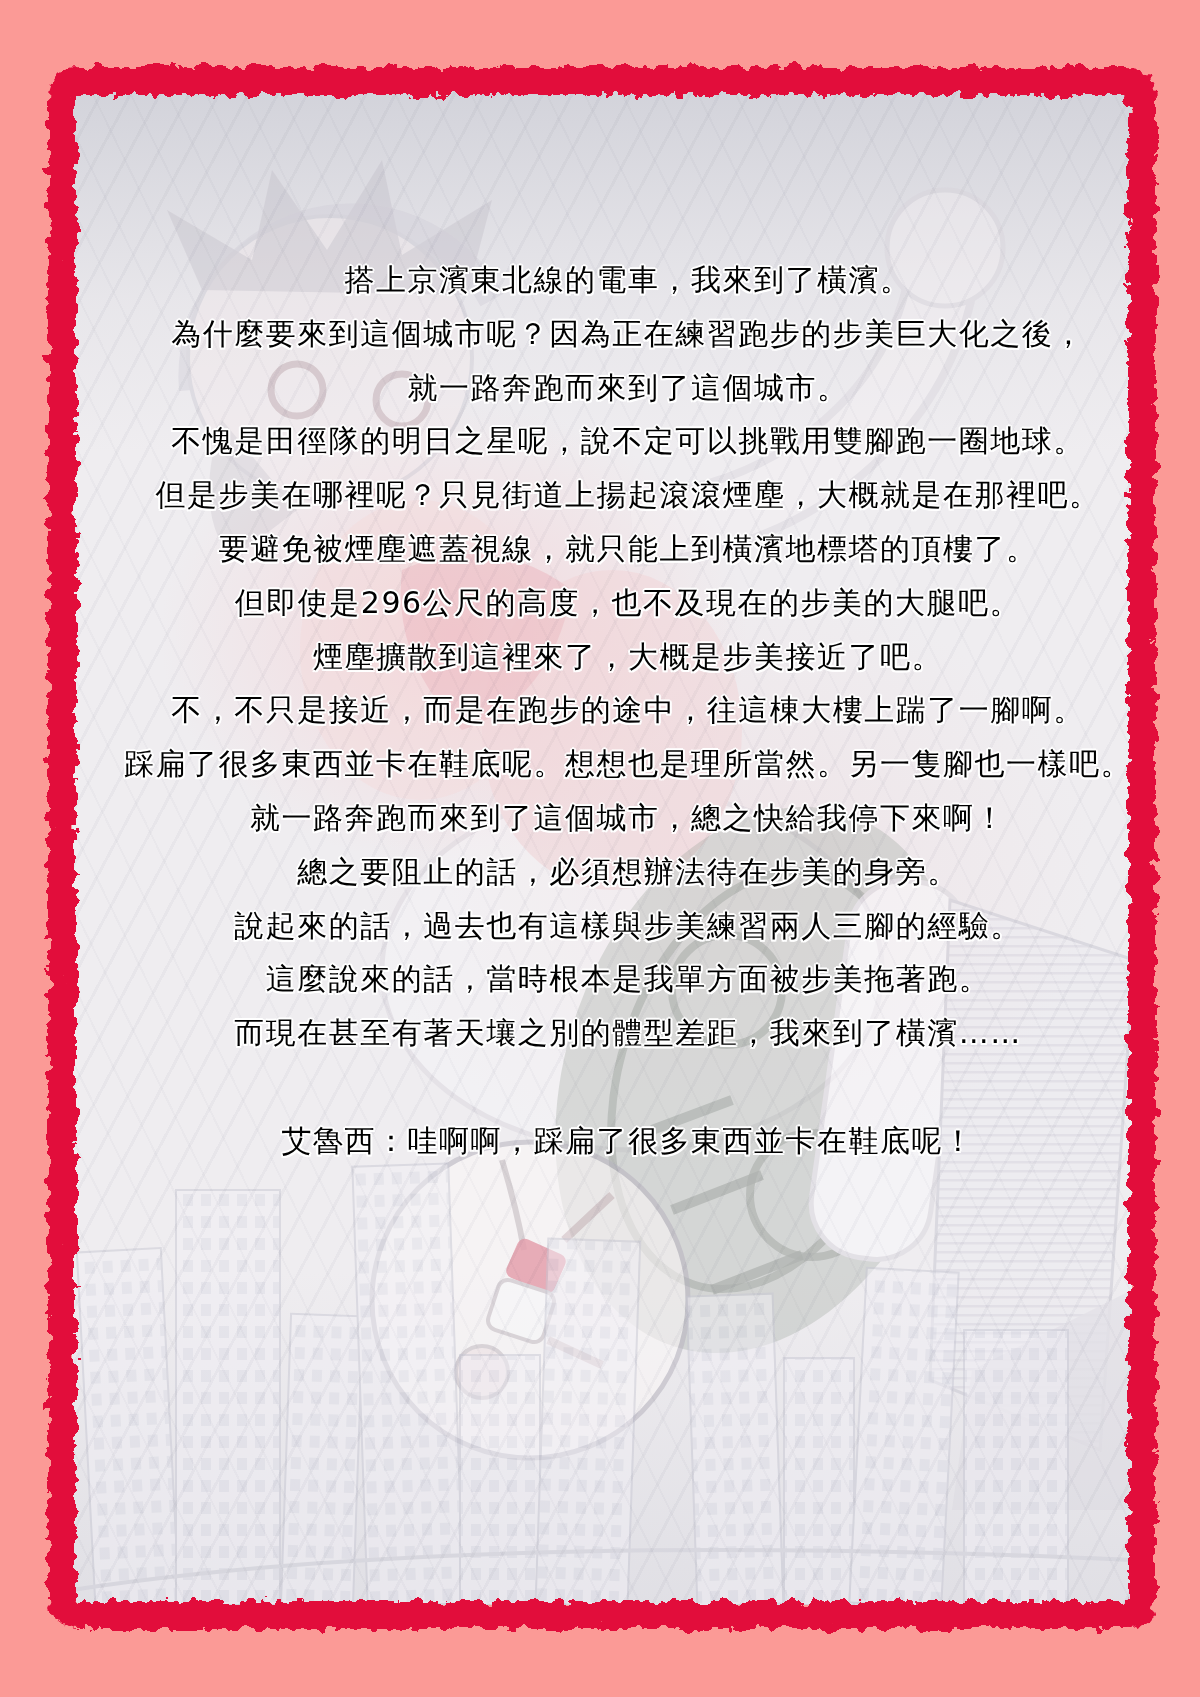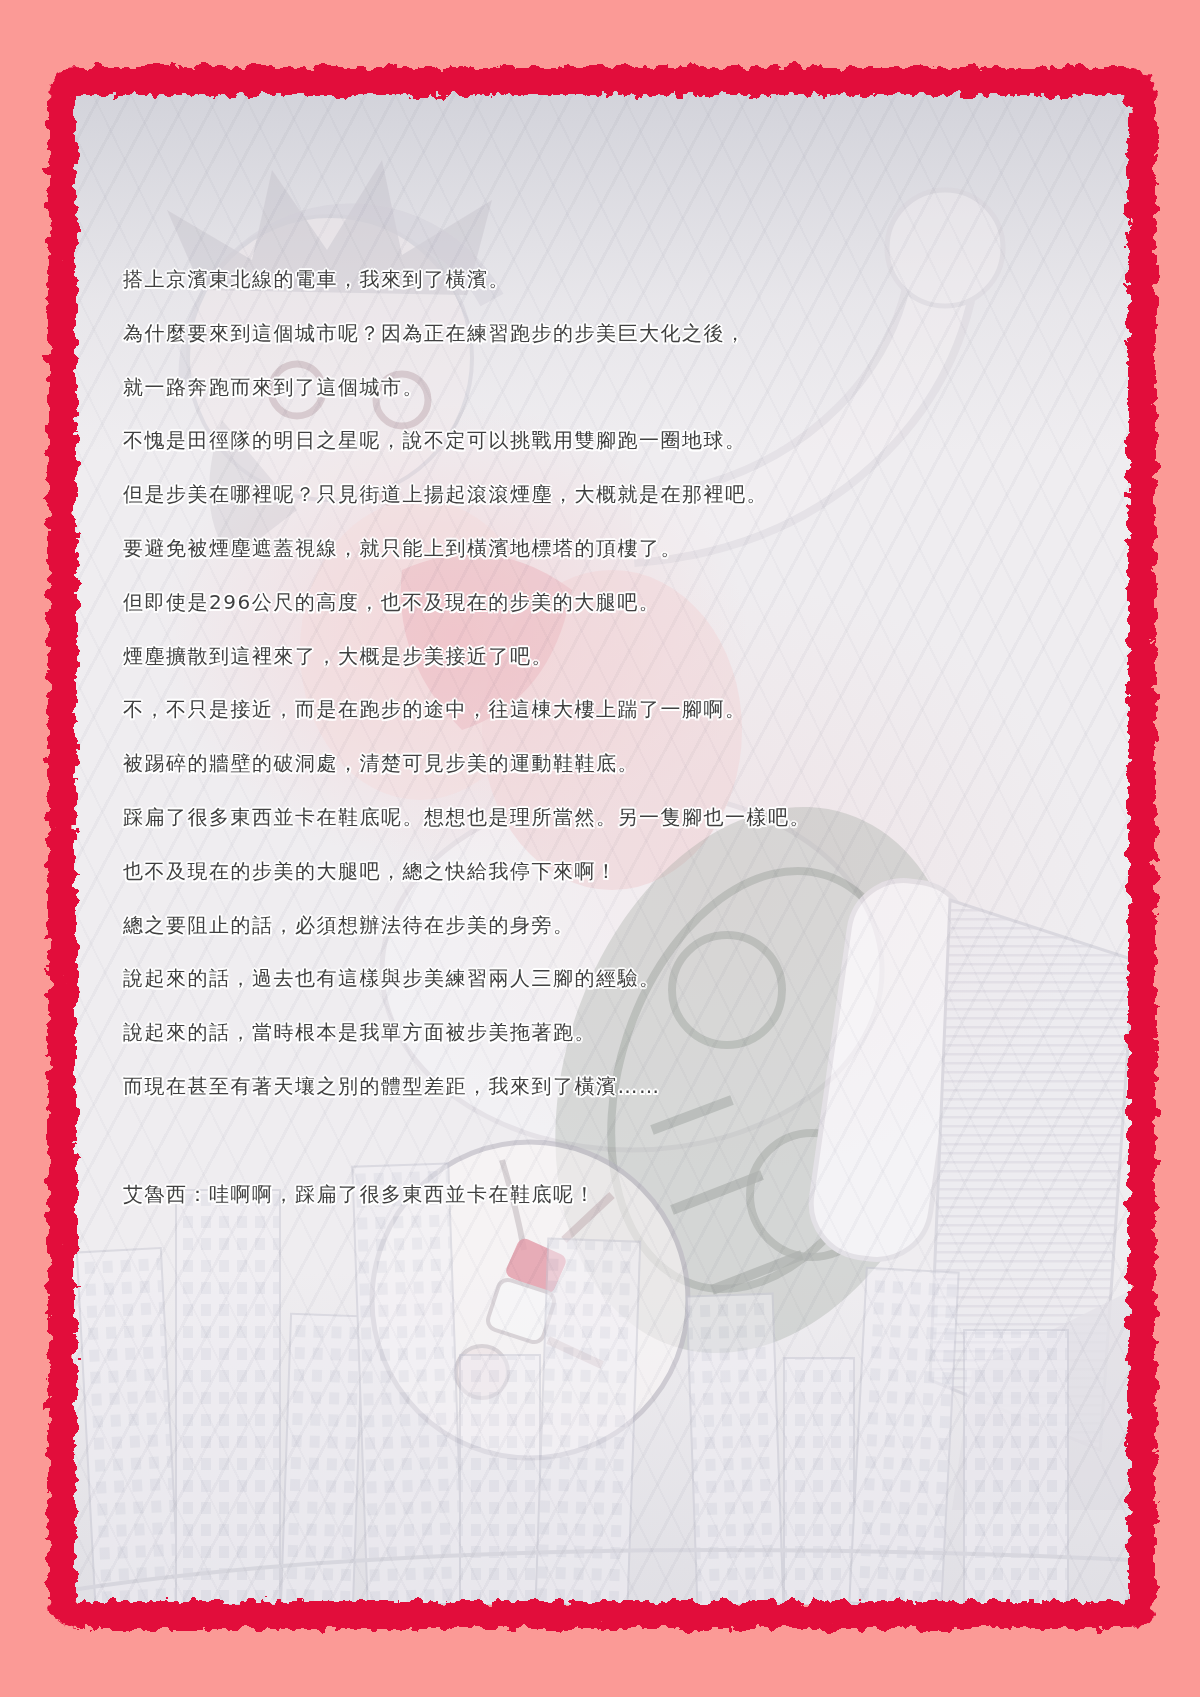--- a/index.html
+++ b/index.html
@@ -26,25 +26,26 @@
       repeating-linear-gradient(118deg, rgba(150,152,170,.07) 0 3px, rgba(255,255,255,0) 3px 26px),
       repeating-linear-gradient(64deg, rgba(150,152,170,.05) 0 2px, rgba(255,255,255,0) 2px 34px);
     mix-blend-mode:multiply;
   }
   .artwork{position:absolute;left:0;top:0;pointer-events:none;}
   
   .story{
     position:absolute;left:123px;top:253px;width:1010px;z-index:5;
   }
   .line{
-    margin:0;height:53.8px;line-height:53.8px;font-size:20px;letter-spacing:1.5px;
-    white-space:nowrap;color:#404040;font-weight:500;
+    margin:0;height:53.8px;line-height:53.8px;font-size:30px;letter-spacing:1.5px;
+    white-space:nowrap;color:#000000;font-weight:500;
     text-shadow:
       -2px 0 0 #fff, 2px 0 0 #fff, 0 -2px 0 #fff, 0 2px 0 #fff,
       -1.5px -1.5px 0 #fff, 1.5px -1.5px 0 #fff, -1.5px 1.5px 0 #fff, 1.5px 1.5px 0 #fff;
+    text-align: center;
   }
   .spacer{height:53.8px;}
   
   .frame{position:absolute;left:0;top:0;z-index:9;pointer-events:none;}
 </style>
 </head>
 <body>
 
 <div class="paper">
   <svg class="artwork" width="1060" height="1515" viewBox="0 0 1060 1515">
@@ -115,26 +116,25 @@
 <div class="story">
   <p class="line">搭上京濱東北線的電車，我來到了橫濱。</p>
   <p class="line">為什麼要來到這個城市呢？因為正在練習跑步的步美巨大化之後，</p>
   <p class="line">就一路奔跑而來到了這個城市。</p>
   <p class="line">不愧是田徑隊的明日之星呢，說不定可以挑戰用雙腳跑一圈地球。</p>
   <p class="line">但是步美在哪裡呢？只見街道上揚起滾滾煙塵，大概就是在那裡吧。</p>
   <p class="line">要避免被煙塵遮蓋視線，就只能上到橫濱地標塔的頂樓了。</p>
   <p class="line">但即使是296公尺的高度，也不及現在的步美的大腿吧。</p>
   <p class="line">煙塵擴散到這裡來了，大概是步美接近了吧。</p>
   <p class="line">不，不只是接近，而是在跑步的途中，往這棟大樓上踹了一腳啊。</p>
-  <p class="line">被踢碎的牆壁的破洞處，清楚可見步美的運動鞋鞋底。</p>
   <p class="line">踩扁了很多東西並卡在鞋底呢。想想也是理所當然。另一隻腳也一樣吧。</p>
-  <p class="line">也不及現在的步美的大腿吧，總之快給我停下來啊！</p>
+  <p class="line">就一路奔跑而來到了這個城市，總之快給我停下來啊！</p>
   <p class="line">總之要阻止的話，必須想辦法待在步美的身旁。</p>
   <p class="line">說起來的話，過去也有這樣與步美練習兩人三腳的經驗。</p>
-  <p class="line">說起來的話，當時根本是我單方面被步美拖著跑。</p>
+  <p class="line">這麼說來的話，當時根本是我單方面被步美拖著跑。</p>
   <p class="line">而現在甚至有著天壤之別的體型差距，我來到了橫濱……</p>
   <div class="spacer"></div>
   <p class="line">艾魯西：哇啊啊，踩扁了很多東西並卡在鞋底呢！</p>
 </div>
 
 <svg class="frame" width="1200" height="1697" viewBox="0 0 1200 1697">
   <defs>
     <filter id="grunge" x="-4%" y="-4%" width="108%" height="108%">
       <feTurbulence type="fractalNoise" baseFrequency="0.085" numOctaves="3" seed="11" result="warp"></feTurbulence>
       <feDisplacementMap in="SourceGraphic" in2="warp" scale="16" xChannelSelector="R" yChannelSelector="G" result="rough"></feDisplacementMap>

